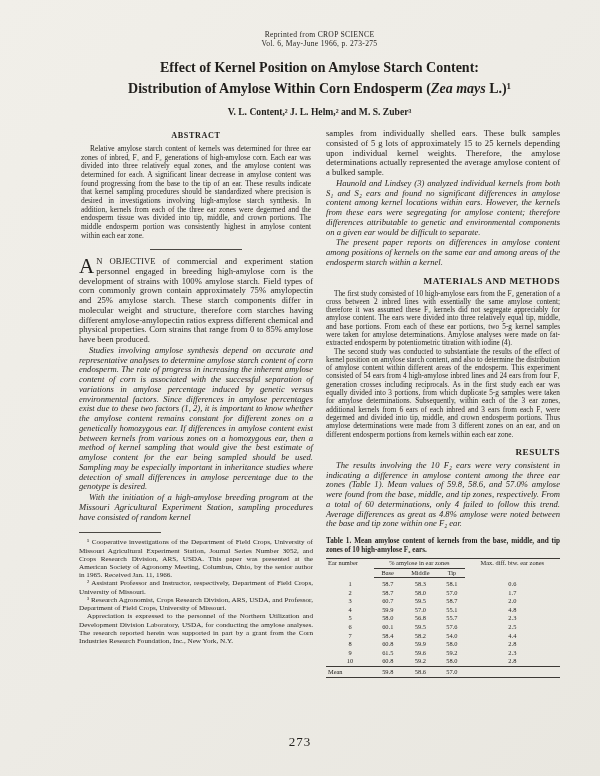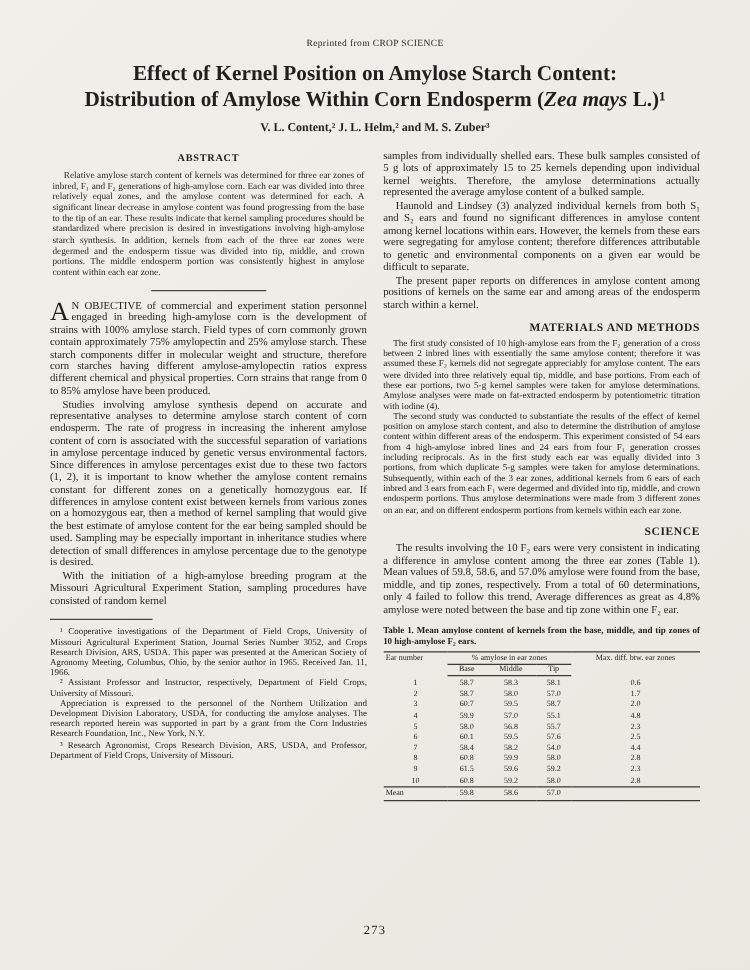--- a/index.html
+++ b/index.html
@@ -6,39 +6,39 @@
   .page {
     position:relative;
     width:600px; height:776px;
     margin:0 auto;
     background:linear-gradient(135deg,#f1efe9 0%, #edebe5 55%, #e9e7e0 100%);
     color:#211f1c;
     font-family:"Liberation Serif", serif;
     overflow:hidden;
     box-sizing:border-box;
   }
-  .content { padding:30px 40px 0 40px; }
+  .content { padding:30px 40px 0 40px;margin-left:39px; }
 
   
   .reprint { text-align:center; font-size:7.6px; line-height:9px; letter-spacing:0.3px; }
-  .title { text-align:center; font-weight:bold; font-size:17px; line-height:21px; margin-top:9px; }
+  .title { text-align:center; font-weight:bold; font-size:14px; line-height:21px; margin-top:9px; }
   .title .species { font-style:italic; }
   .authors { text-align:center; font-weight:bold; font-size:9.6px; margin-top:7px; }
 
   
   .columns { display:flex; gap:13px; margin-top:12px; }
   .col { width:50%; }
 
   .abstract-heading { text-align:center; font-weight:bold; font-size:8.2px; letter-spacing:0.6px; margin:2px 0 5px 0; }
   .abstract { font-size:7.4px; font-weight:normal; line-height:8.65px; text-align:justify; text-indent:9px; margin:0 2px; }
 
   .section-divider { width:92px; border-top:1px solid #4a4743; margin:9px auto 7px auto; }
 
   p.body { font-size:8.6px; line-height:9.75px; text-align:justify; margin:0; }
-  p.body.indent { text-indent:10px; }
+  p.body.indent { text-indent:10px;font-style:italic; }
   p.body + p.body { margin-top:1px; }
 
   .dropcap {
     float:left; font-size:21px; line-height:17px; font-weight:normal;
     padding:1px 2px 0 0;
   }
 
   .footnote-rule { width:82px; border-top:1px solid #4a4743; margin:10px 0 5px 0; }
   p.footnote { font-size:7.15px; line-height:8.2px; text-align:justify; text-indent:8px; margin:0; }
 
@@ -57,30 +57,31 @@
   th.group { border-bottom:0.8px solid #3c3935; text-align:center; }
   th.rowspan { text-align:left; vertical-align:top; }
   th.maxdiff { text-align:center; vertical-align:top; }
   td.num { text-align:center; }
   td.earno { text-align:center; }
   tbody tr:first-child td { padding-top:2px; }
   tr.mean-row { border-top:1px solid #3c3935; border-bottom:1px solid #3c3935; }
   tr.mean-row td { padding:1.5px 2px; }
   td.mean-label { text-align:left; font-style:normal; }
 
-  .page-number { position:absolute; bottom:26px; left:0; width:100%; text-align:center; font-size:10px; letter-spacing:1px; }
+  .page-number { position:absolute; bottom:26px; left:0; width:100%; text-align:center; font-size:13px; letter-spacing:1px; }
 </style>
 </head>
 <body>
 
 <div class="page">
   <div class="content">
 
     <header>
       <div class="reprint">Reprinted from CROP SCIENCE</div>
+      <div class="reprint">Vol. 6, May-June 1966, p. 273-275</div>
       <div class="title">
         <div>Effect of Kernel Position on Amylose Starch Content:</div>
         <div><span>Distribution of Amylose Within Corn Endosperm (</span><span class="species">Zea mays</span><span></span><span> L.)¹</span></div>
       </div>
       <div class="authors">V. L. Content,² J. L. Helm,² and M. S. Zuber³</div>
     </header>
 
     <div class="columns">
 
       <div class="col">
@@ -89,34 +90,34 @@
 
         <div class="section-divider"></div>
 
         <p class="body"><span class="dropcap">A</span><span>N OBJECTIVE of commercial and experiment station personnel engaged in breeding high-amylose corn is the development of strains with 100% amylose starch. Field types of corn commonly grown contain approximately 75% amylopectin and 25% amylose starch. These starch components differ in molecular weight and structure, therefore corn starches having different amylose-amylopectin ratios express different chemical and physical properties. Corn strains that range from 0 to 85% amylose have been produced.</span></p>
         <p class="body indent">Studies involving amylose synthesis depend on accurate and representative analyses to determine amylose starch content of corn endosperm. The rate of progress in increasing the inherent amylose content of corn is associated with the successful separation of variations in amylose percentage induced by genetic versus environmental factors. Since differences in amylose percentages exist due to these two factors (1, 2), it is important to know whether the amylose content remains constant for different zones on a genetically homozygous ear. If differences in amylose content exist between kernels from various zones on a homozygous ear, then a method of kernel sampling that would give the best estimate of amylose content for the ear being sampled should be used. Sampling may be especially important in inheritance studies where detection of small differences in amylose percentage due to the genotype is desired.</p>
         <p class="body indent">With the initiation of a high-amylose breeding program at the Missouri Agricultural Experiment Station, sampling procedures have consisted of random kernel</p>
 
         <div class="footnote-rule"></div>
         <p class="footnote">¹ Cooperative investigations of the Department of Field Crops, University of Missouri Agricultural Experiment Station, Journal Series Number 3052, and Crops Research Division, ARS, USDA. This paper was presented at the American Society of Agronomy Meeting, Columbus, Ohio, by the senior author in 1965. Received Jan. 11, 1966.</p>
         <p class="footnote">² Assistant Professor and Instructor, respectively, Department of Field Crops, University of Missouri.</p>
+        <p class="footnote">³ Research Agronomist, Crops Research Division, ARS, USDA, and Professor, Department of Field Crops, University of Missouri.</p>
         <p class="footnote">Appreciation is expressed to the personnel of the Northern Utilization and Development Division Laboratory, USDA, for conducting the amylose analyses. The research reported herein was supported in part by a grant from the Corn Industries Research Foundation, Inc., New York, N.Y.</p>
-        <p class="footnote">³ Research Agronomist, Crops Research Division, ARS, USDA, and Professor, Department of Field Crops, University of Missouri.</p>
       </div>
 
       <div class="col">
         <p class="body">samples from individually shelled ears. These bulk samples consisted of 5 g lots of approximately 15 to 25 kernels depending upon individual kernel weights. Therefore, the amylose determinations actually represented the average amylose content of a bulked sample.</p>
         <p class="body indent">Haunold and Lindsey (3) analyzed individual kernels from both S₁ and S₂ ears and found no significant differences in amylose content among kernel locations within ears. However, the kernels from these ears were segregating for amylose content; therefore differences attributable to genetic and environmental components on a given ear would be difficult to separate.</p>
         <p class="body indent">The present paper reports on differences in amylose content among positions of kernels on the same ear and among areas of the endosperm starch within a kernel.</p>
 
         <h2 class="run-head">MATERIALS AND METHODS</h2>
         <p class="small indent">The first study consisted of 10 high-amylose ears from the F₂ generation of a cross between 2 inbred lines with essentially the same amylose content; therefore it was assumed these F₂ kernels did not segregate appreciably for amylose content. The ears were divided into three relatively equal tip, middle, and base portions. From each of these ear portions, two 5-g kernel samples were taken for amylose determinations. Amylose analyses were made on fat-extracted endosperm by potentiometric titration with iodine (4).</p>
         <p class="small indent">The second study was conducted to substantiate the results of the effect of kernel position on amylose starch content, and also to determine the distribution of amylose content within different areas of the endosperm. This experiment consisted of 54 ears from 4 high-amylose inbred lines and 24 ears from four F₁ generation crosses including reciprocals. As in the first study each ear was equally divided into 3 portions, from which duplicate 5-g samples were taken for amylose determinations. Subsequently, within each of the 3 ear zones, additional kernels from 6 ears of each inbred and 3 ears from each F₁ were degermed and divided into tip, middle, and crown endosperm portions. Thus amylose determinations were made from 3 different zones on an ear, and on different endosperm portions from kernels within each ear zone.</p>
 
-        <h2 class="run-head">SCIENCE</h2>
+        <h2 class="run-head">RESULTS</h2>
         <p class="body indent">The results involving the 10 F₂ ears were very consistent in indicating a difference in amylose content among the three ear zones (Table 1). Mean values of 59.8, 58.6, and 57.0% amylose were found from the base, middle, and tip zones, respectively. From a total of 60 determinations, only 4 failed to follow this trend. Average differences as great as 4.8% amylose were noted between the base and tip zone within one F₂ ear.</p>
 
         <div class="table-block">
           <p class="table-caption">Table 1. Mean amylose content of kernels from the base, middle, and tip zones of 10 high-amylose F₂ ears.</p>
           <table class="data">
             <thead>
               <tr>
                 <th class="rowspan" rowspan="2">Ear number</th>
                 <th class="group" colspan="3">% amylose in ear zones</th>
                 <th class="maxdiff" rowspan="2">Max. diff. btw. ear zones</th>

